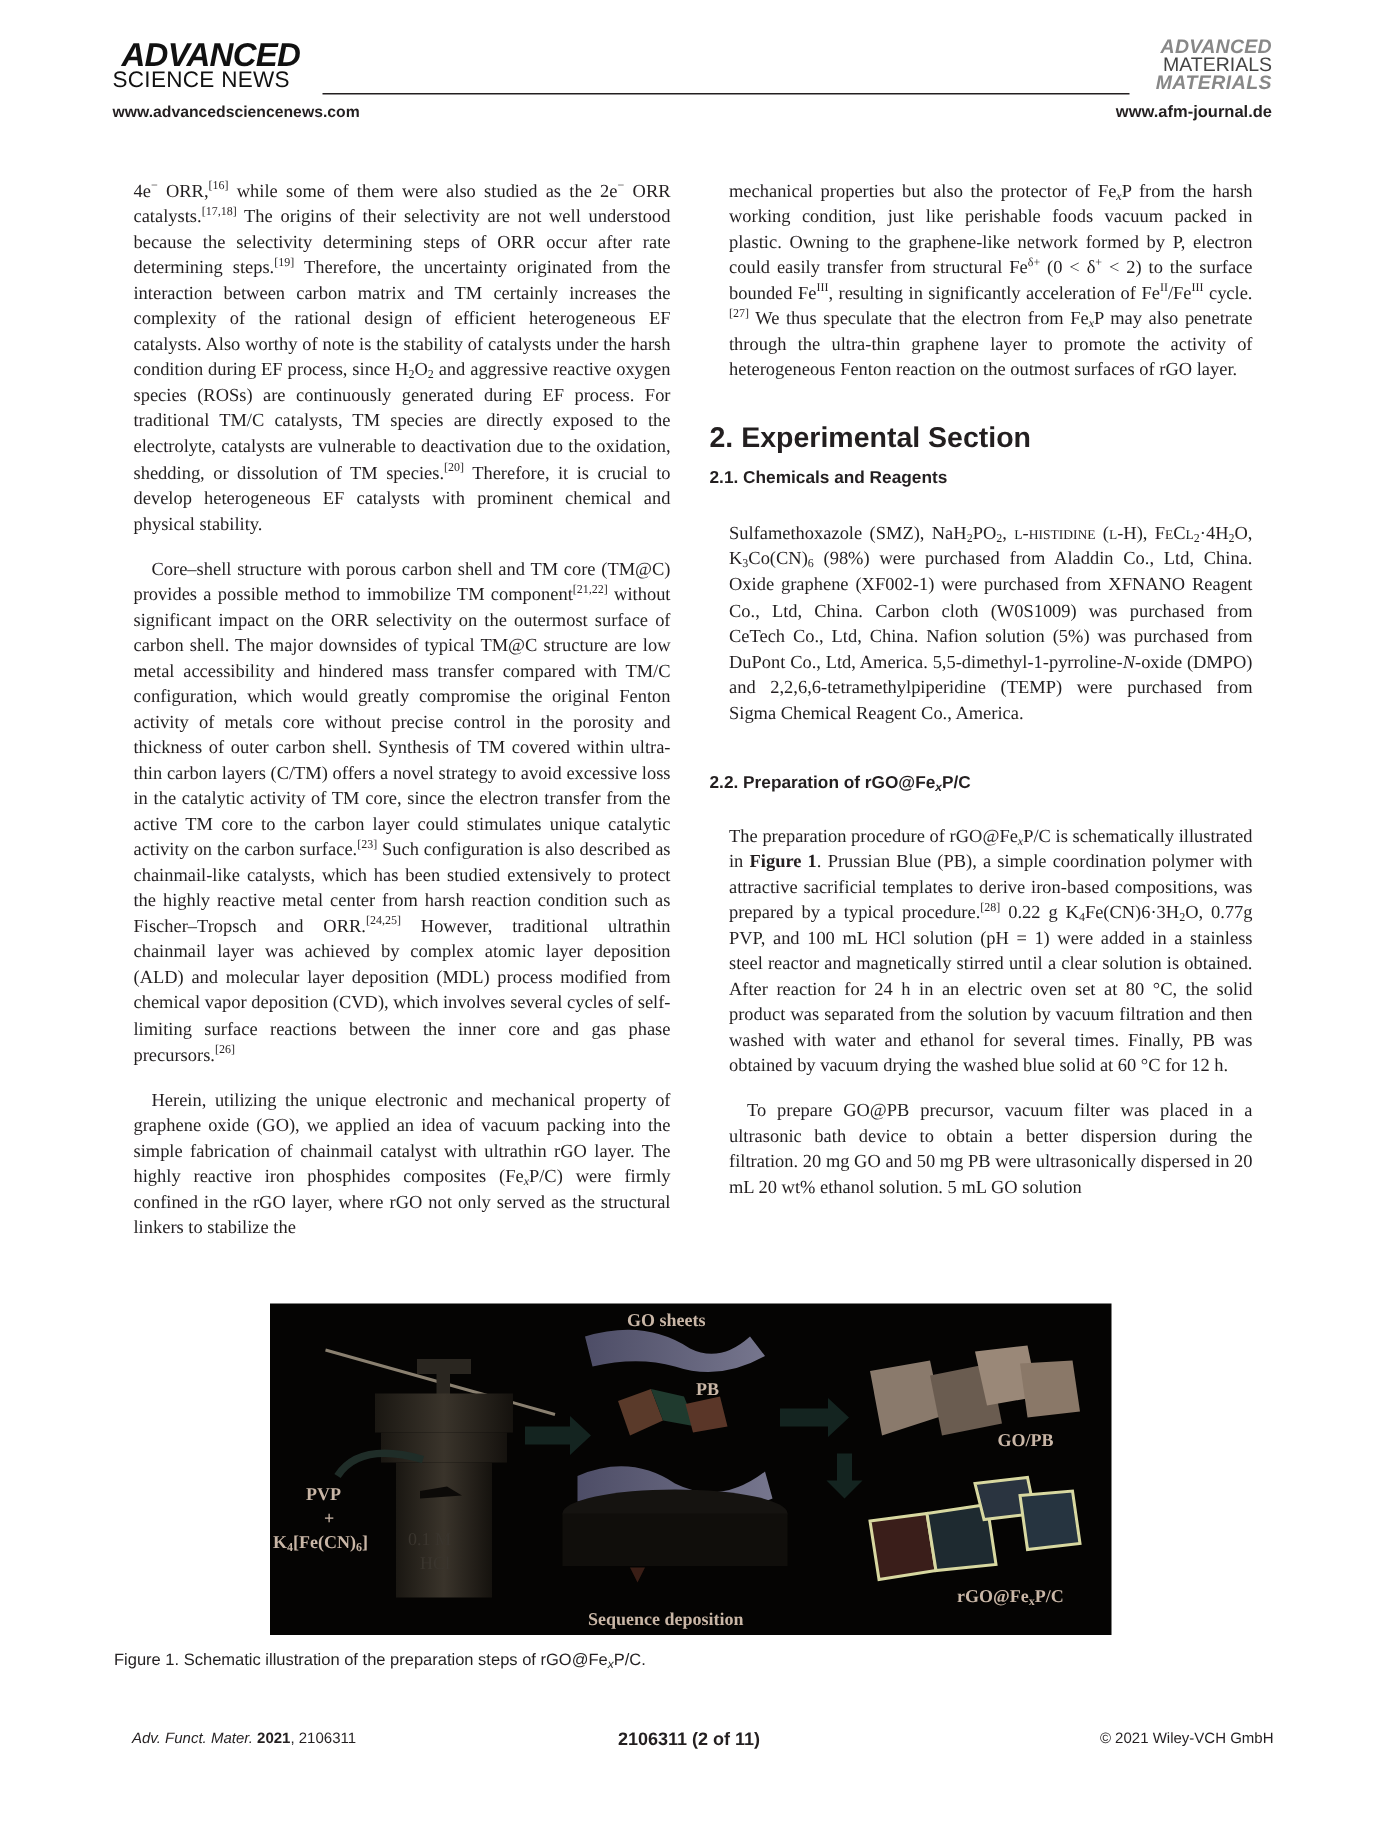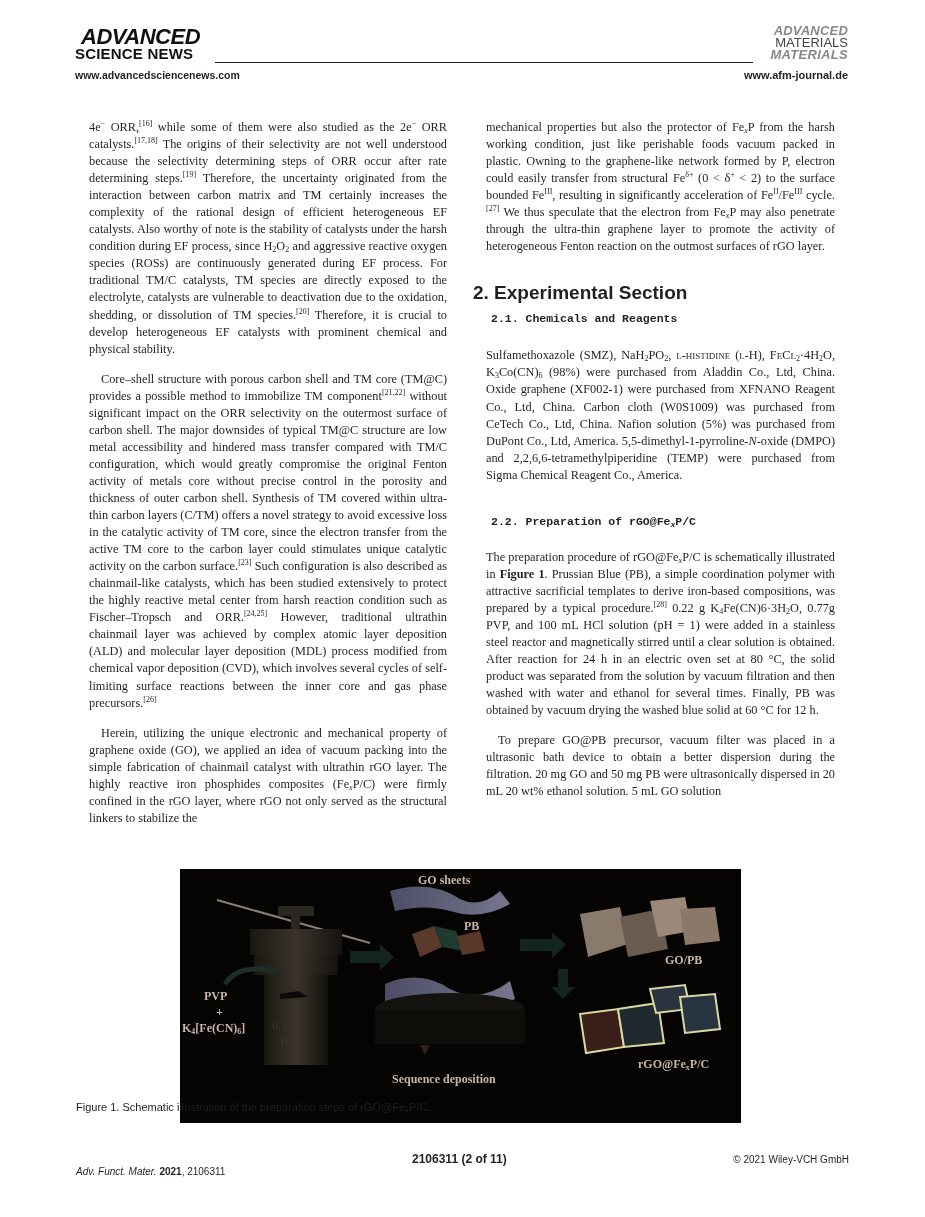--- a/index.html
+++ b/index.html
@@ -1,50 +1,50 @@
 <!DOCTYPE html>
 <html><head>
 <meta charset="utf-8">
 <style>
   html, body { margin:0; padding:0; background:#ffffff; }
   body { width:925px; height:1217px; position:relative; overflow:hidden; color:#231f20; }
 
   
   #hdr-left { position:absolute; left:75px; top:28px; }
   #asn-logo1 { font-family:"Liberation Sans",sans-serif; font-weight:bold; font-style:italic; font-size:22px; line-height:18px; letter-spacing:-0.5px; color:#111; margin-left:6px; }
-  #asn-logo2 { font-family:"Liberation Sans",sans-serif; font-weight:bold; font-size:15px; line-height:15px; color:#111; letter-spacing:0.2px; }
+  #asn-logo2 { font-family:"Liberation Sans",sans-serif; font-weight:normal; font-size:15px; line-height:15px; color:#111; letter-spacing:0.2px; }
   #hdr-rule { position:absolute; left:215px; top:62px; width:538px; height:1px; background:#231f20; }
   #hdr-url-left { position:absolute; left:75px; top:69px; font-size:10.5px; font-weight:bold; font-family:"Liberation Sans",sans-serif; color:#231f20; }
   #hdr-right { position:absolute; right:77px; top:25px; text-align:right; font-family:"Liberation Sans",sans-serif; line-height:12px; }
   #afm1 { font-weight:bold; font-style:italic; font-size:13px; color:#888; letter-spacing:0.2px; }
   #afm2 { font-size:13px; color:#444; letter-spacing:0px; }
   #afm3 { font-weight:bold; font-style:italic; font-size:13px; color:#888; letter-spacing:0.3px; }
   #hdr-url-right { position:absolute; right:77px; top:69px; font-size:11px; font-weight:bold; font-family:"Liberation Sans",sans-serif; color:#231f20; }
 
   
   .col { position:absolute; top:106px; width:384px; font-family:"Liberation Serif","DejaVu Serif",serif; font-size:12.3px; line-height:17.05px; text-align:justify; color:#231f20; }
   #col-left { left:76px; }
   #col-right { left:473px; width:375px; }
   .col p { margin:13px; }
   .col p.ind { text-indent:12px; }
   sup { font-size:8px; line-height:0; vertical-align:5px; }
   sub { font-size:8px; line-height:0; vertical-align:-2px; }
 
   h2.sec { font-family:"Liberation Sans",sans-serif; font-weight:bold; font-size:19px; margin:0; line-height:20px; color:#231f20; }
-  h3.sub { font-family:Liberation Mono, monospace; font-weight:bold; font-size:11.5px; margin:18px; line-height:16px; color:#231f20; }
+  h3.sub { font-family:Liberation Sans, sans-serif; font-weight:bold; font-size:11.5px; margin:0; line-height:16px; color:#231f20; }
 
   
-  #figure { position:absolute; left:180px; top:869px; width:561px; height:254px; background:#050403; overflow:hidden; }
+  #figure { position:absolute; left:180px; top:869px; width:561px; height:221px; background:#050403; overflow:hidden; }
   .fig-label { position:absolute; font-family:"Liberation Serif",serif; font-weight:bold; color:#c9b6a6; font-size:12px; }
   #fig-caption { position:absolute; left:76px; top:1101px; font-family:"Liberation Sans",sans-serif; font-size:11px; color:#231f20; }
   #fig-caption b { font-weight:normal; }
 
   
   #footer { position:absolute; top:1152px; left:76px; width:773px; font-family:"Liberation Sans",sans-serif; font-size:10px; color:#231f20; }
-  #foot-left { position:absolute; left:0; top:2px;margin-top:12px; }
+  #foot-left { position:absolute; left:12px; top:2px; }
   #foot-center { position:absolute; left:336px; top:0; font-weight:bold; font-size:12px; }
   #foot-right { position:absolute; right:0; top:2px; }
 </style>
 </head>
 <body>
 
 <div id="hdr-left">
   <div id="asn-logo1">ADVANCED</div>
   <div id="asn-logo2">SCIENCE NEWS</div>
 </div>

